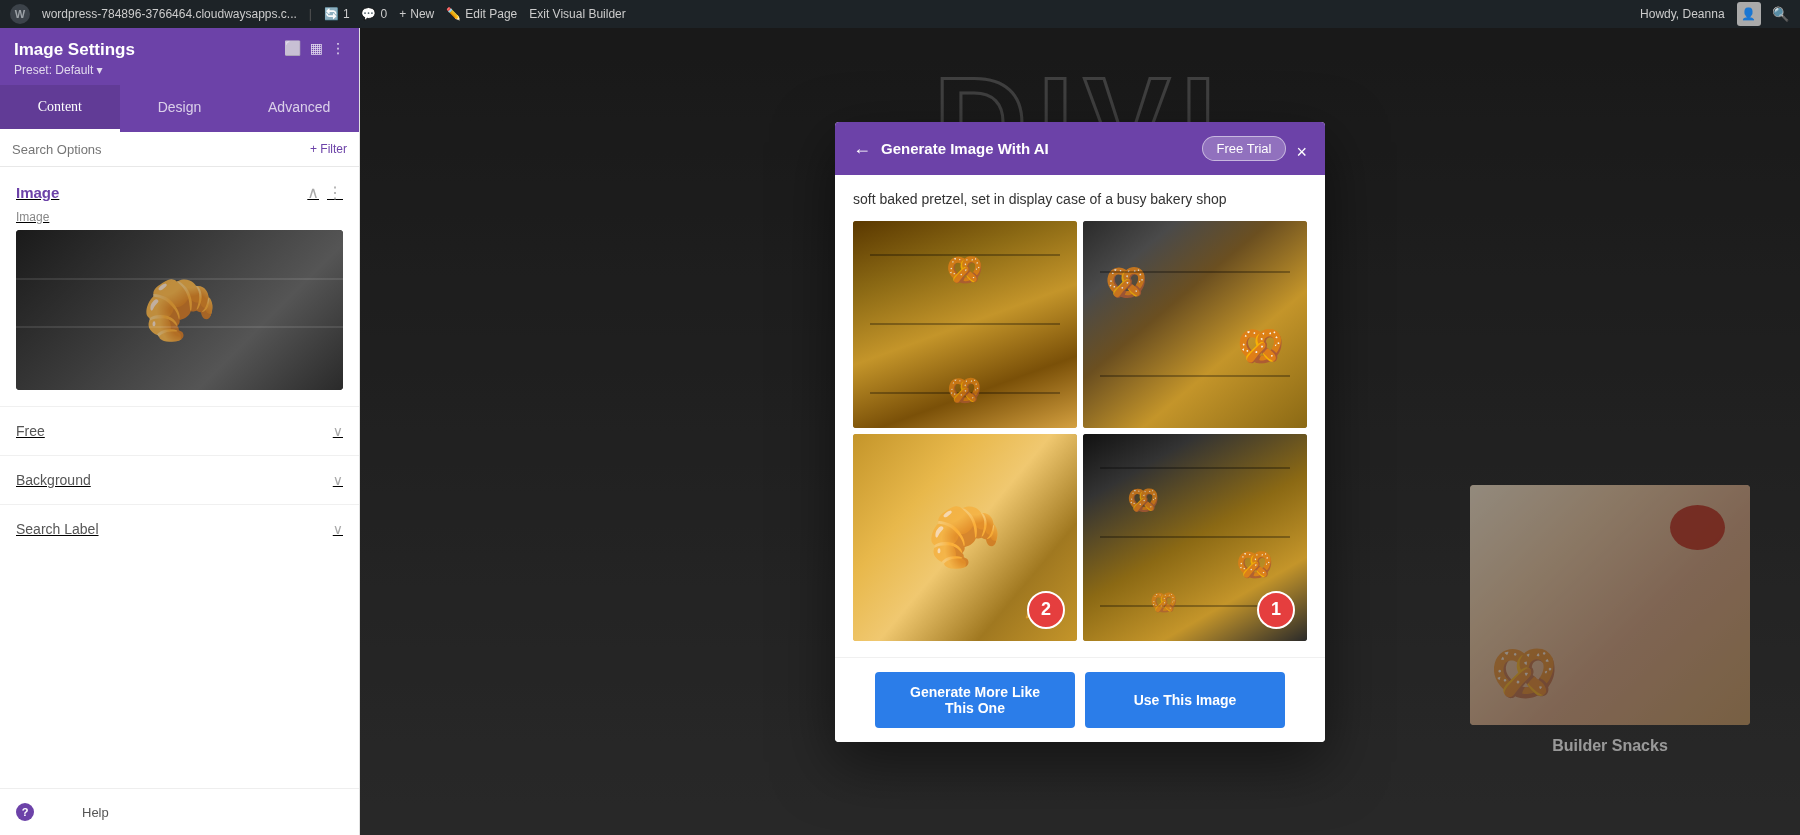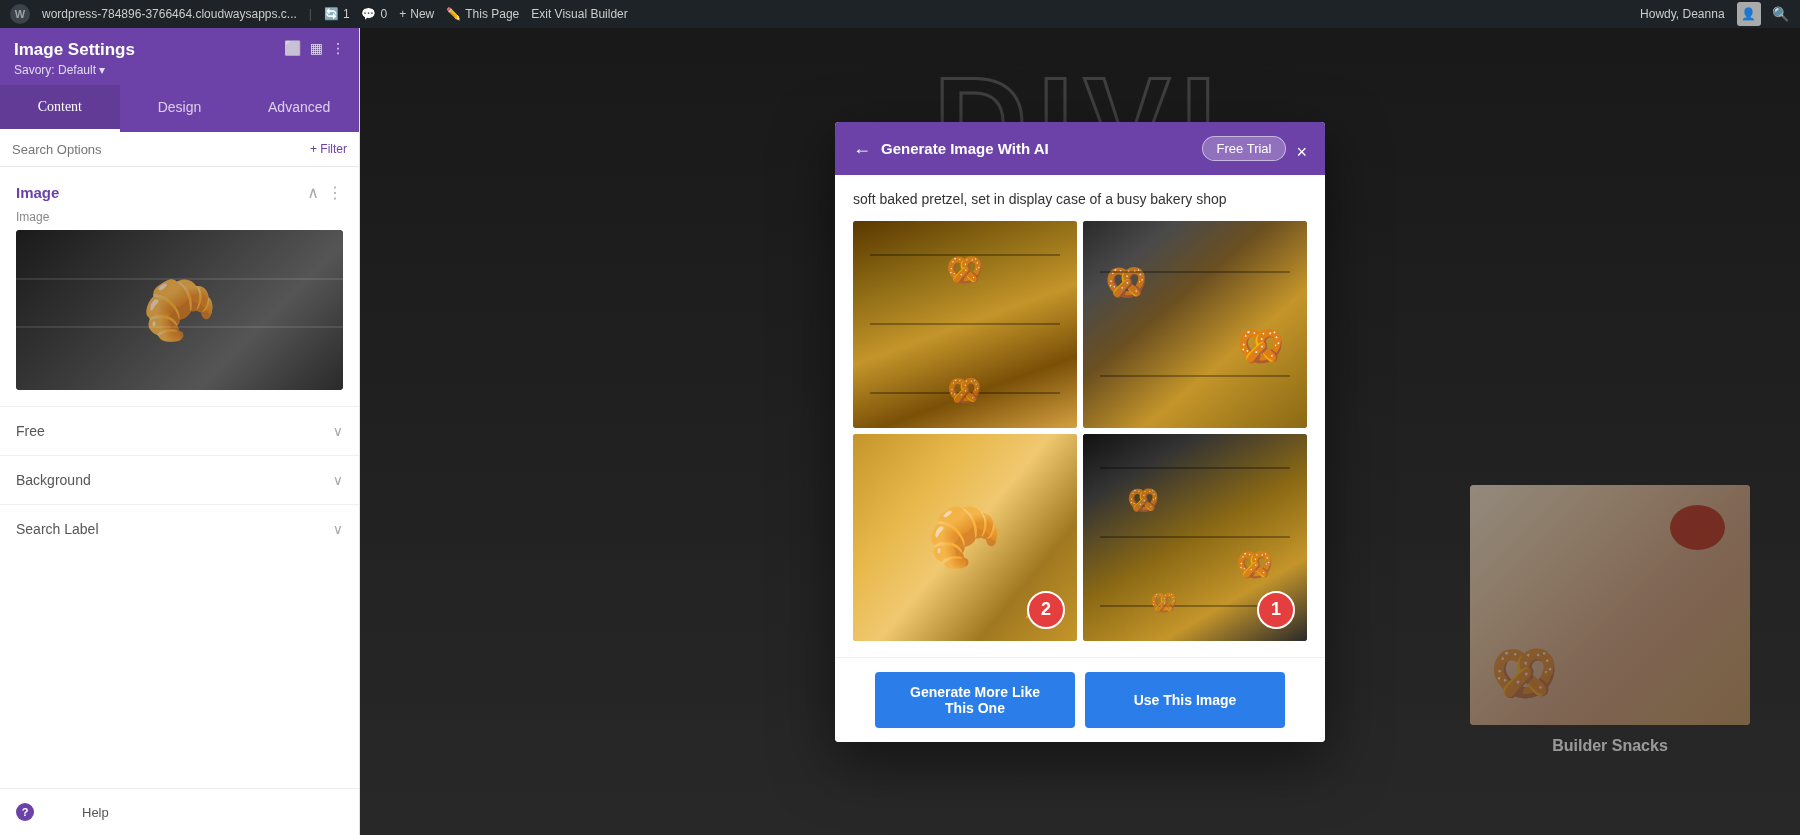--- a/index.html
+++ b/index.html
@@ -122,20 +122,21 @@
       cursor: pointer;
       white-space: nowrap;
       display: flex; align-items: center; gap: 3px;
     }
 
     
     .sidebar-content {
       flex: 1;
       overflow-y: auto;
       padding: 0;
+      text-decoration: underline;
     }
 
     .section-header {
       display: flex;
       align-items: center;
       justify-content: space-between;
       padding: 16px 16px 8px;
     }
     .section-title {
       color: #6c42a8;
@@ -451,37 +452,37 @@
 
 <div class="wp-admin-bar">
   <div class="wp-logo">
     <span>W</span>
   </div>
   <span class="admin-bar-item">wordpress-784896-3766464.cloudwaysapps.c...</span>
   <span class="sep">|</span>
   <span class="admin-bar-item">🔄 <span>1</span></span>
   <span class="admin-bar-item">💬 <span>0</span></span>
   <span class="admin-bar-item">+ <span>New</span></span>
-  <span class="admin-bar-item">✏️ <span>This Page</span></span>
+  <span class="admin-bar-item">✏️ <span>Edit Page</span></span>
   <span class="admin-bar-item">Exit Visual Builder</span>
   <div class="spacer"></div>
   <span class="howdy">Howdy, Deanna</span>
   <div style="width:24px;height:24px;background:#aaa;border-radius:3px;display:flex;align-items:center;justify-content:center;">👤</div>
   <span style="color:#ccc;font-size:14px;cursor:pointer;">🔍</span>
 </div>
 
 <div class="main-layout">
 
   <div class="sidebar">
 
     <div class="sidebar-header">
       <div>
         <div class="sidebar-header-title">Image Settings</div>
         <div class="sidebar-header-preset">
-          <span>Savory: Default</span>
+          <span>Preset: Default</span>
           <span>▾</span>
         </div>
       </div>
       <div class="sidebar-header-icons">
         <span style="font-size:14px;">⬜</span>
         <span style="font-size:14px;">▦</span>
         <span style="font-size:14px;">⋮</span>
       </div>
     </div>
 

